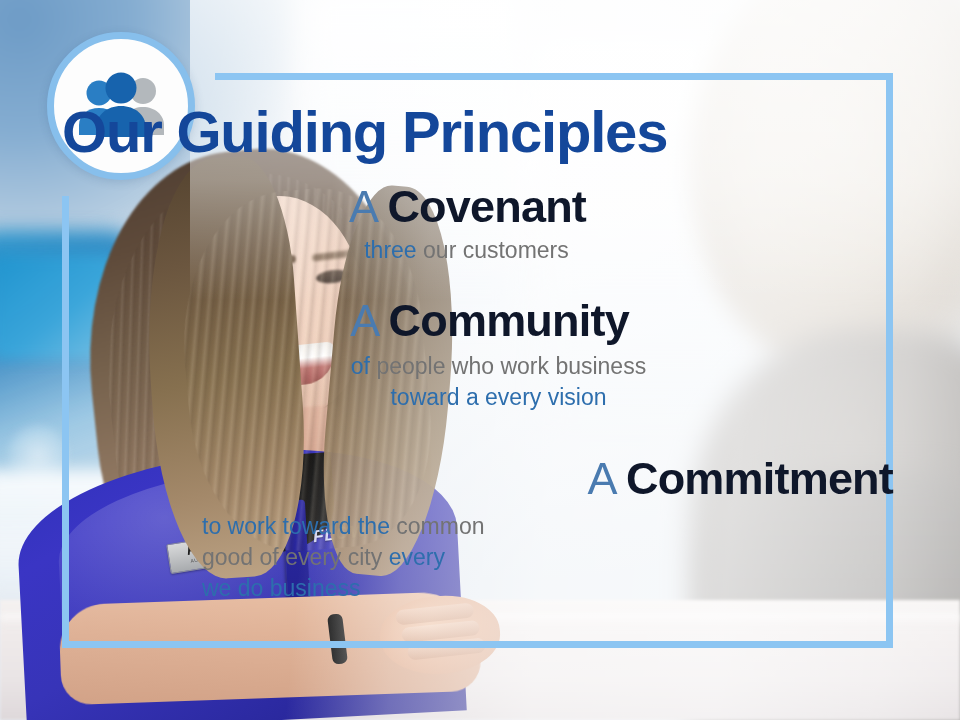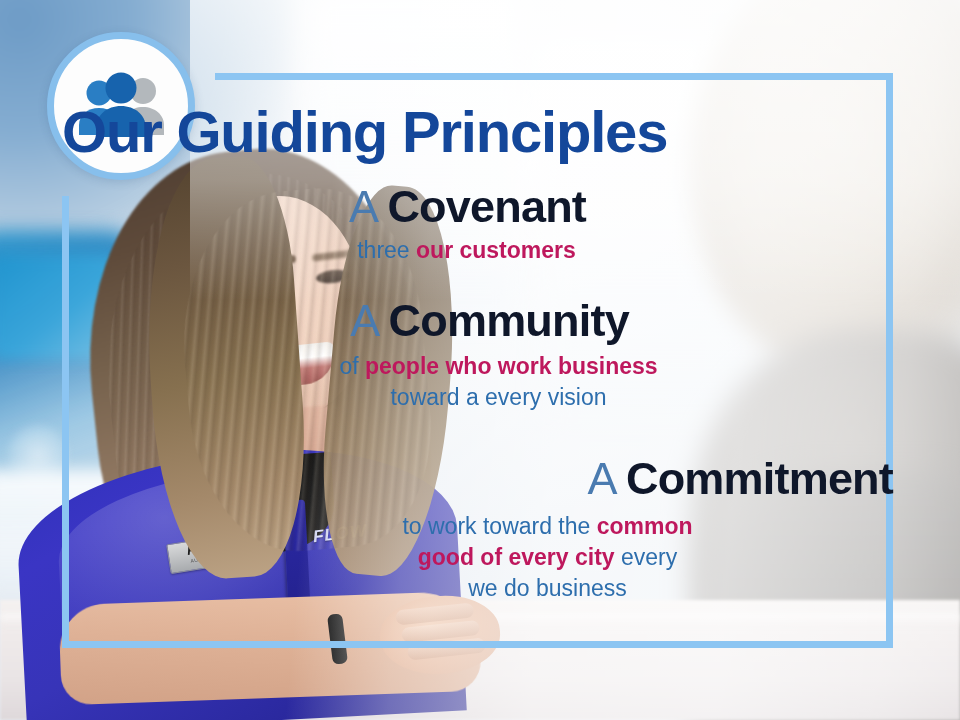--- a/index.html
+++ b/index.html
@@ -437,34 +437,34 @@
     font-weight: 700;
     color: #0f172a;
   }
   .p-sub {
     font-family: "Liberation Sans", sans-serif;
     font-size: 23px;
     line-height: 31px;
     color: #2d6ead;
     font-weight: 400;
   }
-  .p-sub b { font-weight: 700; color: #be185d; }
+  .p-sub b { font-weight: 400; color: #737373; }
 
   
   #principle-covenant   { top: 108px; }
   #principle-covenant .p-head { text-align: center; padding-right: 20px; }
   #principle-covenant .p-sub  { text-align: center; padding-right: 22px; margin-top: 2px; }
 
   #principle-community  { top: 222px; }
   #principle-community .p-head { text-align: center; padding-left: 24px; }
   #principle-community .p-sub  { text-align: center; padding-left: 42px; margin-top: 4px; }
 
   #principle-commitment { top: 380px; }
   #principle-commitment .p-head { text-align: right; padding-left: 104px; }
-  #principle-commitment .p-sub  { text-align: center; padding-left: 140px; margin-top: 6px; }
+  #principle-commitment .p-sub  { padding-left: 140px; margin-top: 6px; }
 
   .sr-only {
     position: absolute; width: 1px; height: 1px;
     overflow: hidden; clip: rect(0 0 0 0); white-space: nowrap;
   }
 </style>
 </head>
 <body>
 
 <div id="poster">

